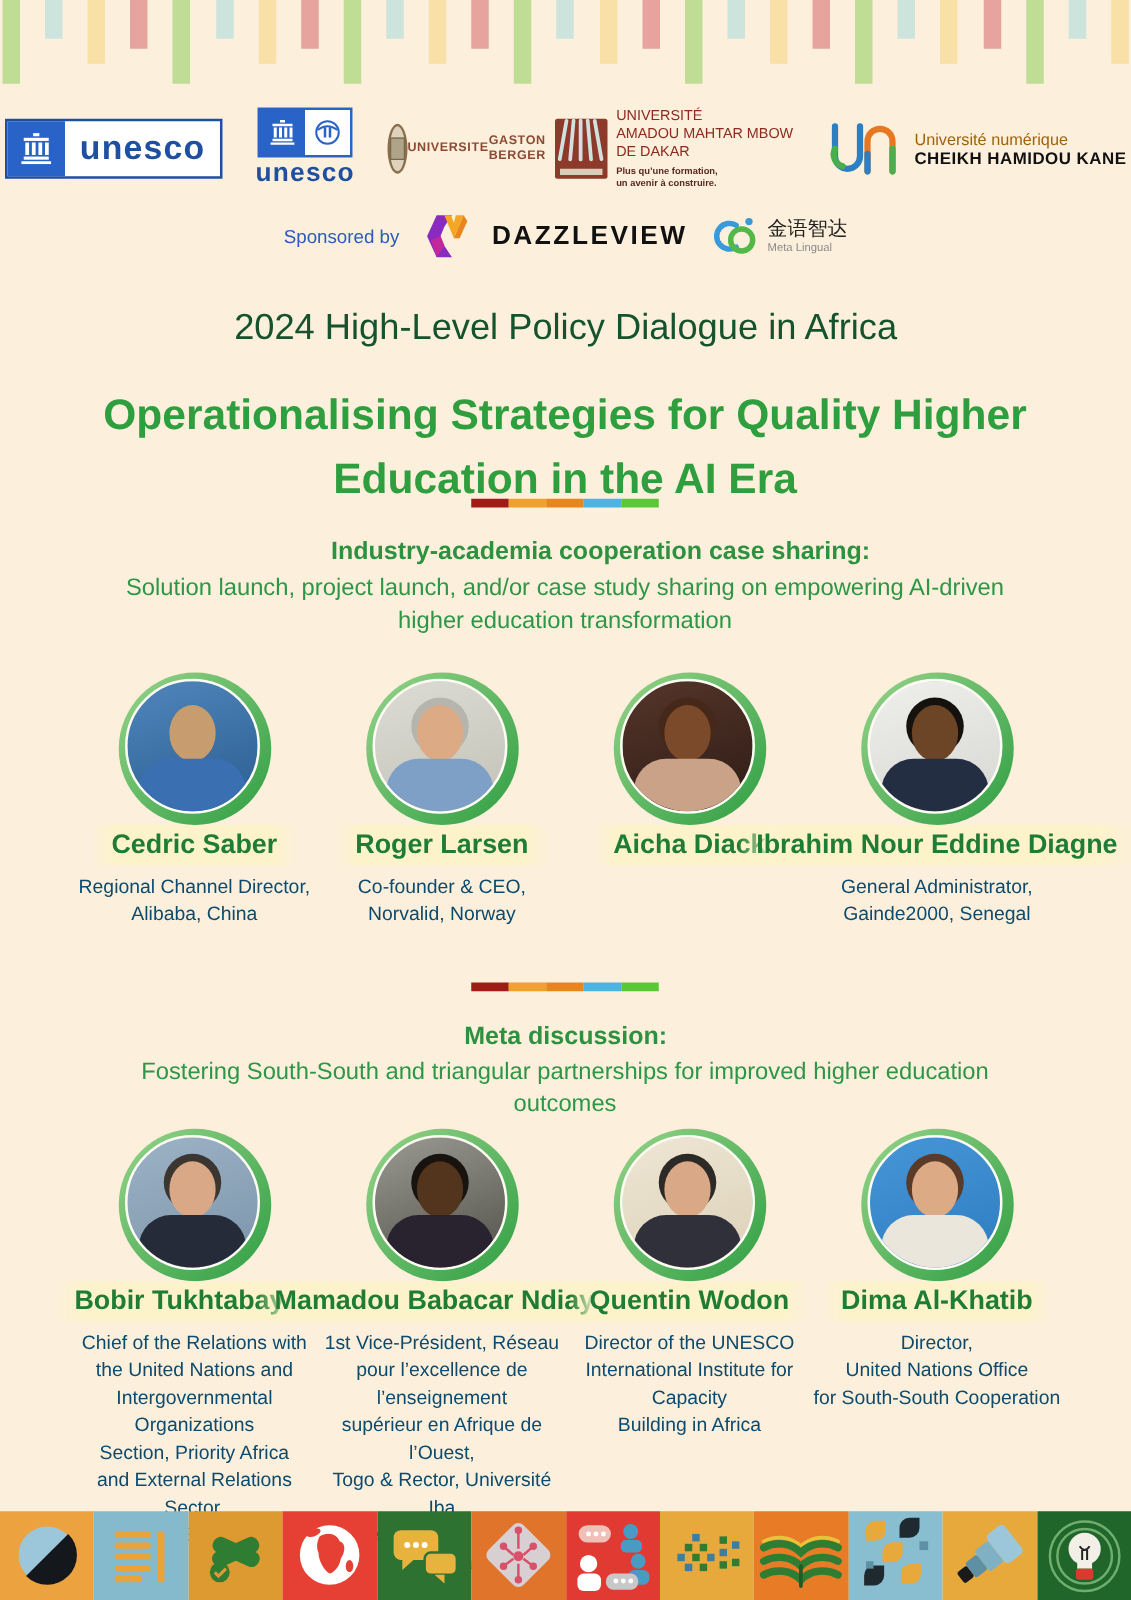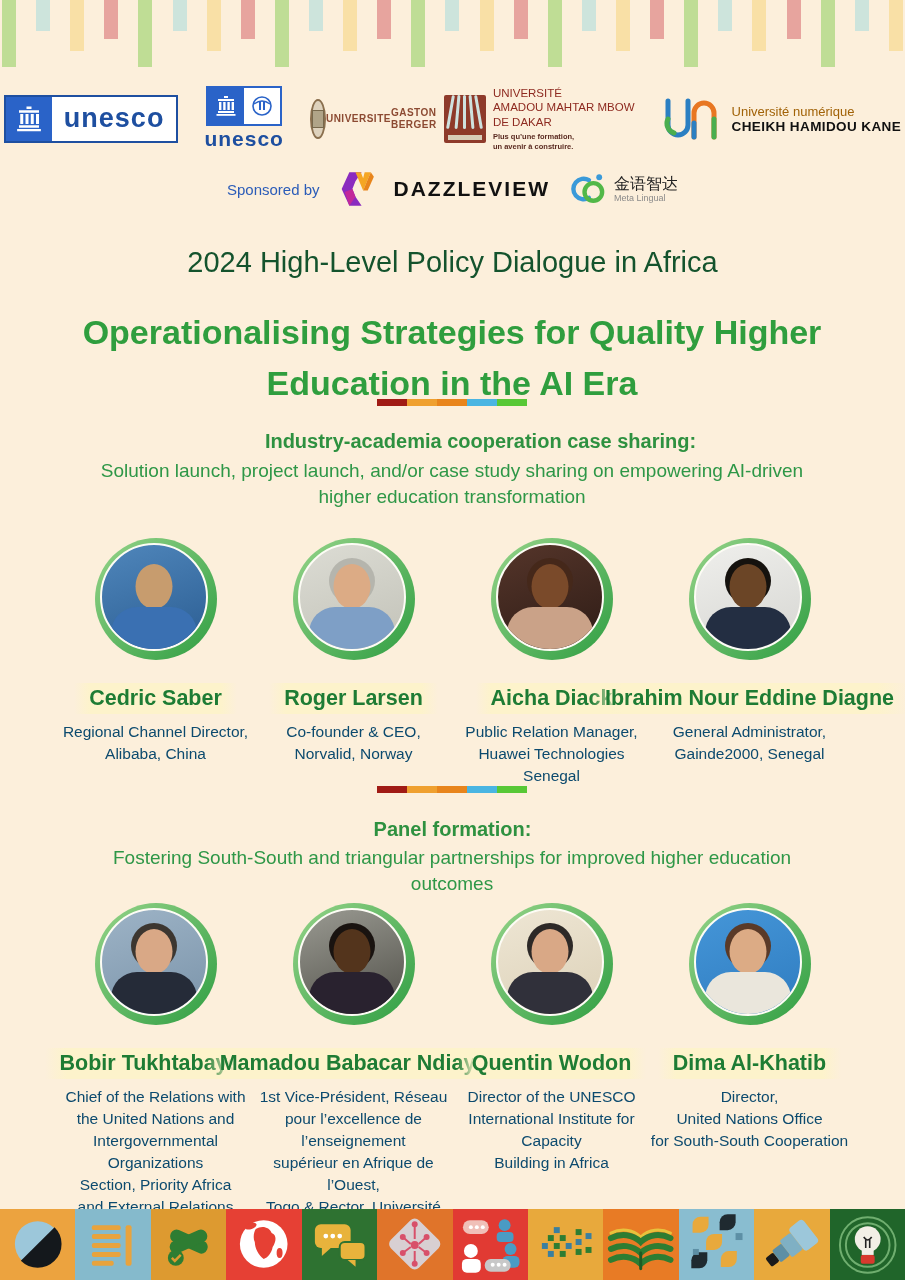--- a/index.html
+++ b/index.html
@@ -93,21 +93,21 @@
   .photo .torso{position:absolute;bottom:-8px;left:50%;transform:translateX(-50%);
     width:86px;height:50px;border-radius:26px 26px 0 0;background:var(--suit);}
   .p1{--bg1:#4f86bb;--bg2:#2b5d92;--skin:#c79c6e;--suit:#3a70b2;--hair:transparent;}
   .p2{--bg1:#dcdcd4;--bg2:#c2c2b8;--skin:#dcab85;--suit:#7e9fc6;--hair:#b5b5ad;}
   .p3{--bg1:#55352a;--bg2:#2e1c16;--skin:#7a4a2a;--suit:#caa288;--hair:#45281a;}
   .p4{--bg1:#efefec;--bg2:#d6d6d2;--skin:#6b4526;--suit:#232e42;--hair:#15120e;}
   .p5{--bg1:#9db3c6;--bg2:#7b94aa;--skin:#d9a886;--suit:#252b38;--hair:#3c3630;}
   .p6{--bg1:#9a9a92;--bg2:#504f48;--skin:#53341c;--suit:#29222f;--hair:#191310;}
   .p7{--bg1:#eee6d4;--bg2:#dcd1b8;--skin:#d9a886;--suit:#30303a;--hair:#2d2927;}
   .p8{--bg1:#4596d8;--bg2:#2f7cc0;--skin:#dcab85;--suit:#eae6dc;--hair:#5a3a28;}
-  .name-wrap{margin-top:22px;height:32px;display:flex;align-items:center;}
+  .name-wrap{height:32px;display:flex;}
   .name{display:inline-block;white-space:nowrap;
     background:linear-gradient(90deg,rgba(253,243,203,0),#fdf3cb 10%,#fdf3cb 90%,rgba(253,243,203,0));
     padding:3px 15px;font-weight:bold;font-size:21.5px;color:#1e7c34;}
   .role{margin-top:7px;text-align:center;color:#0c4a6e;font-size:15.5px;line-height:1.42;white-space:pre-line;}
   
   .footer-strip{position:absolute;bottom:0;left:0;width:905px;height:71px;display:flex;}
   .tile{flex:1;position:relative;}
   .tile svg{position:absolute;inset:0;width:100%;height:100%;}
 </style>
 </head>
@@ -298,22 +298,20 @@
     <div class="ring">
         <div class="photo p3">
           <div class="hair"></div>
           <div class="head"></div>
           <div class="torso"></div>
         </div>
       </div>
     <div class="name-wrap">
         <span class="name">Aicha Diack</span>
       </div>
-    <div class="role">Public Relation Manager,
-Huawei Technologies Senegal</div>
   </div>
   <div class="speaker">
     <div class="ring">
         <div class="photo p4">
           <div class="hair"></div>
           <div class="head"></div>
           <div class="torso"></div>
         </div>
       </div>
     <div class="name-wrap">
@@ -325,21 +323,21 @@
 </div>
 
 <div class="divider d2">
     <i></i>
     <i></i>
     <i></i>
     <i></i>
     <i></i>
   </div>
 
-<div class="section-heading sh2">Panel formation:</div>
+<div class="section-heading sh2">Meta discussion:</div>
 <div class="section-desc sd2">Fostering South-South and triangular  partnerships for improved higher education outcomes</div>
 
 <div class="speaker-row row2">
   <div class="speaker">
     <div class="ring">
         <div class="photo p5">
           <div class="hair"></div>
           <div class="head"></div>
           <div class="torso"></div>
         </div>

